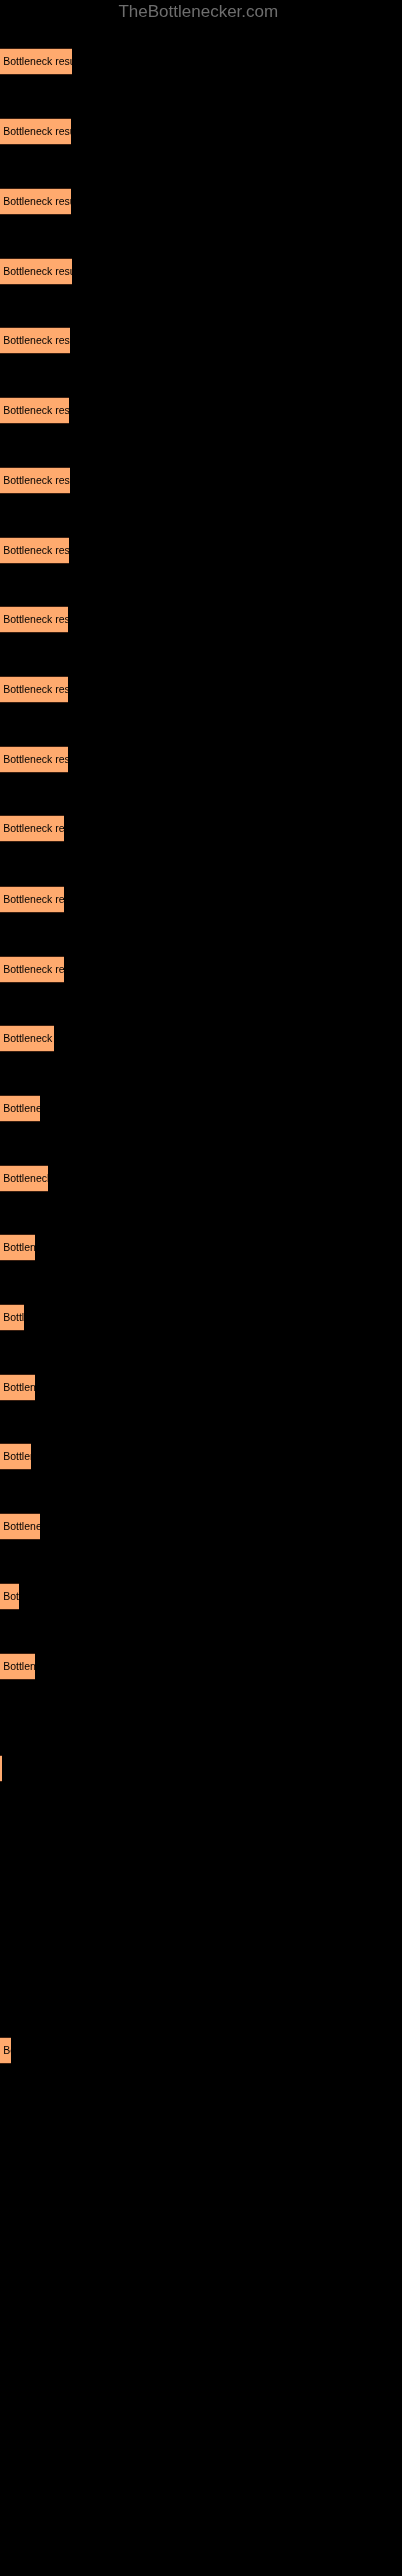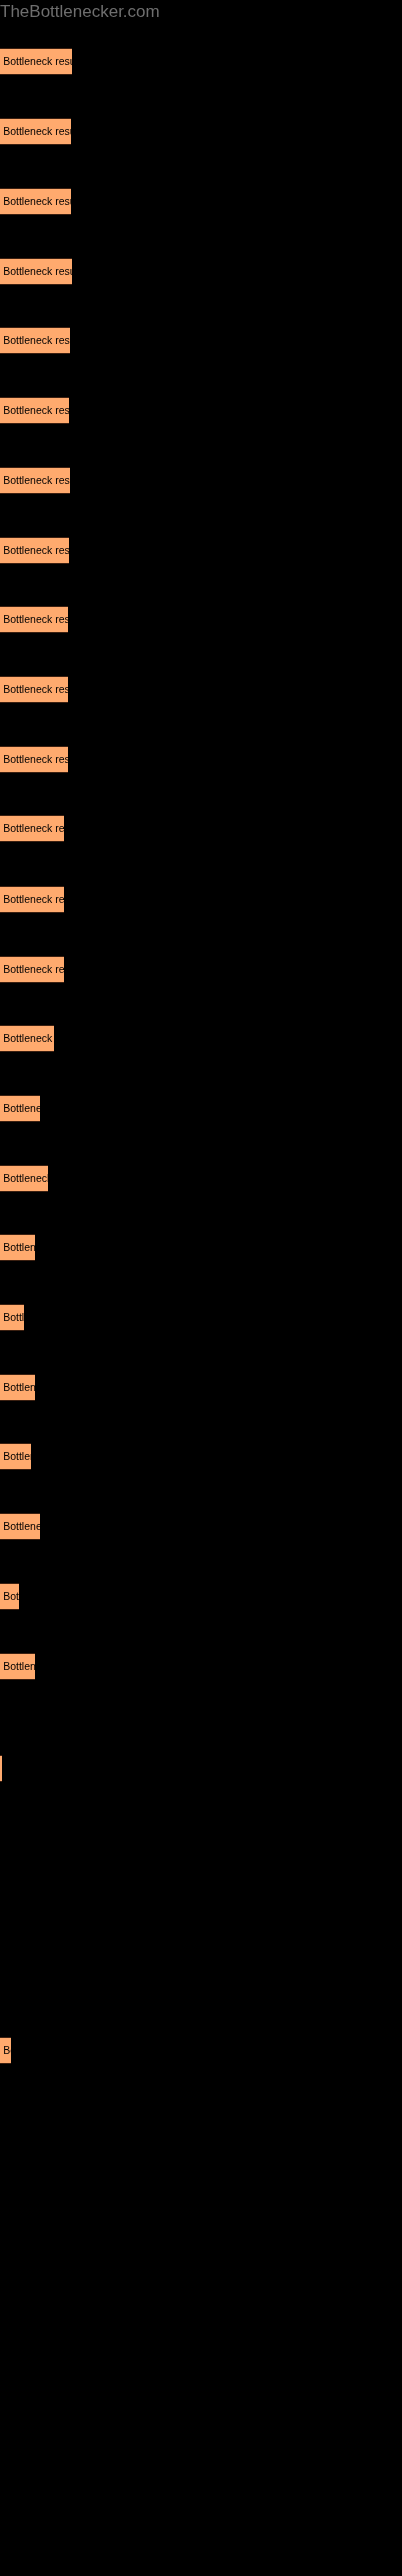--- a/index.html
+++ b/index.html
@@ -14,21 +14,21 @@
     overflow: hidden;
     font-family: "Liberation Sans", sans-serif;
   }
 
   .site-header {
     position: absolute;
     top: 0;
     left: 0;
     width: 403px;
     height: 27px;
-    text-align: left;
+    text-align: center;
     box-sizing: border-box;
     padding-right: 6.4px;
   }
   .site-title {
     display: inline-block;
     color: #6e6e6e;
     font-size: 17px;
     line-height: 24px;
     letter-spacing: 0px;
     white-space: nowrap;

